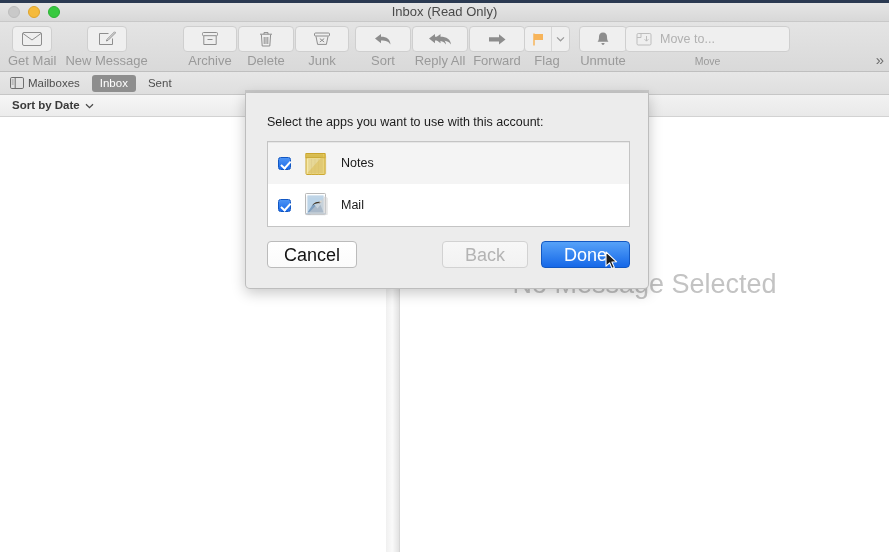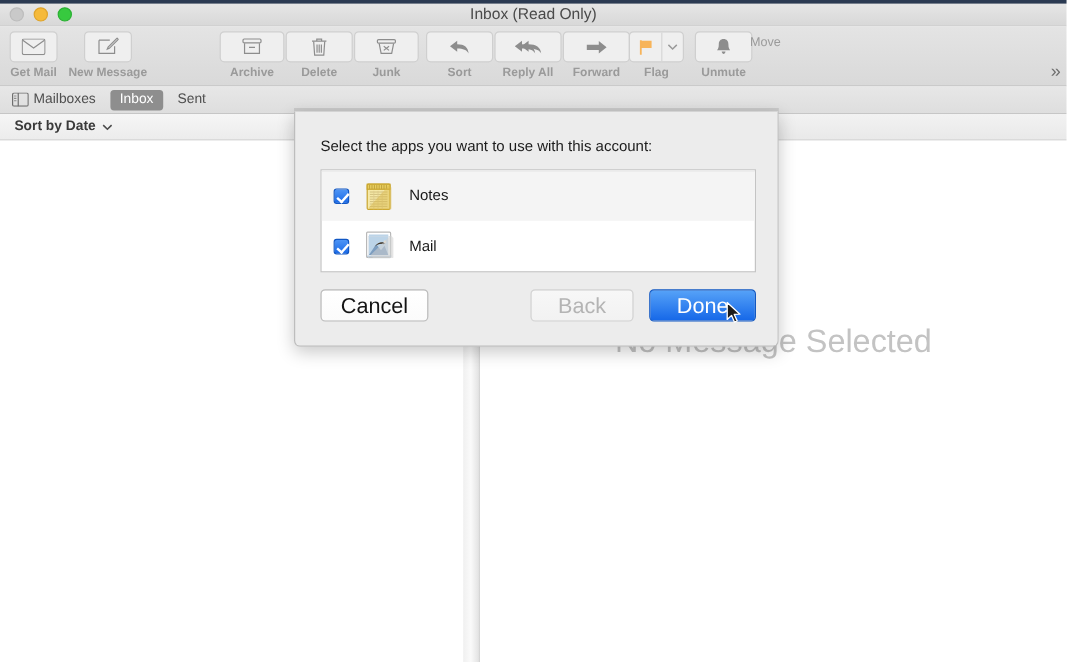--- a/index.html
+++ b/index.html
@@ -86,26 +86,25 @@
     background: #efefef;
     border: 1px solid #cfcfcf;
     border-radius: 4px;
     height: 26px;
     display: flex;
     align-items: center;
     justify-content: center;
     box-sizing: border-box;
   }
   .tb-label {
-    font-size: 10px;
+    font-size: 13px;
     color: #9a9a9a;
     margin-top: 3px;
     white-space: nowrap;
     line-height: 12px;
-    font-weight: bold;
   }
   .tb-group-label {
     font-size: 10.5px;
     color: #9a9a9a;
     text-align: center;
     margin-top: 3px;
     line-height: 12px;
   }
   .seg {
     display: flex;
@@ -497,20 +496,28 @@
             <path d="M7 1.6 c-2.6 0 -4 1.8 -4 4.2 c0 2.8 -0.6 4 -1.5 5 h11 c-0.9 -1 -1.5 -2.2 -1.5 -5 c0 -2.4 -1.4 -4.2 -4 -4.2 z" fill="#8d8d8d"></path>
             <path d="M5.4 12 c0.2 1.2 0.9 1.9 1.6 1.9 c0.7 0 1.4 -0.7 1.6 -1.9 z" fill="#8d8d8d"></path>
           </svg>
         </div>
         <div class="tb-label">Unmute</div>
       </div>
     </div>
 
     <div class="tb-group" style="left:625px;">
       <div style="display:flex;flex-direction:column;">
+        <div class="tb-face" style="width:165px;justify-content:flex-start;padding-left:10px;">
+          <svg class="ic" width="16" height="15" viewBox="0 0 16 15">
+            <rect x="1" y="1.5" width="14" height="11.5" rx="1.2" fill="none" stroke="#bdbdbd"></rect>
+            <path d="M5 1.5 v4 M1 5.5 h4" stroke="#bdbdbd" fill="none"></path>
+            <path d="M10.5 4 v5 M8.6 7.2 L10.5 9.2 L12.4 7.2" stroke="#bdbdbd" fill="none"></path>
+          </svg>
+          <span style="margin-left:8px;font-size:12.5px;color:#b1b1b1;">Move to...</span>
+        </div>
         <div class="tb-group-label">Move</div>
       </div>
     </div>
 
     <div class="overflow-chev">»</div>
   </div>
 
   <div class="mailboxbar">
     <div style="display:flex;align-items:center;">
       <svg class="mb-icon" viewBox="0 0 14 12">

